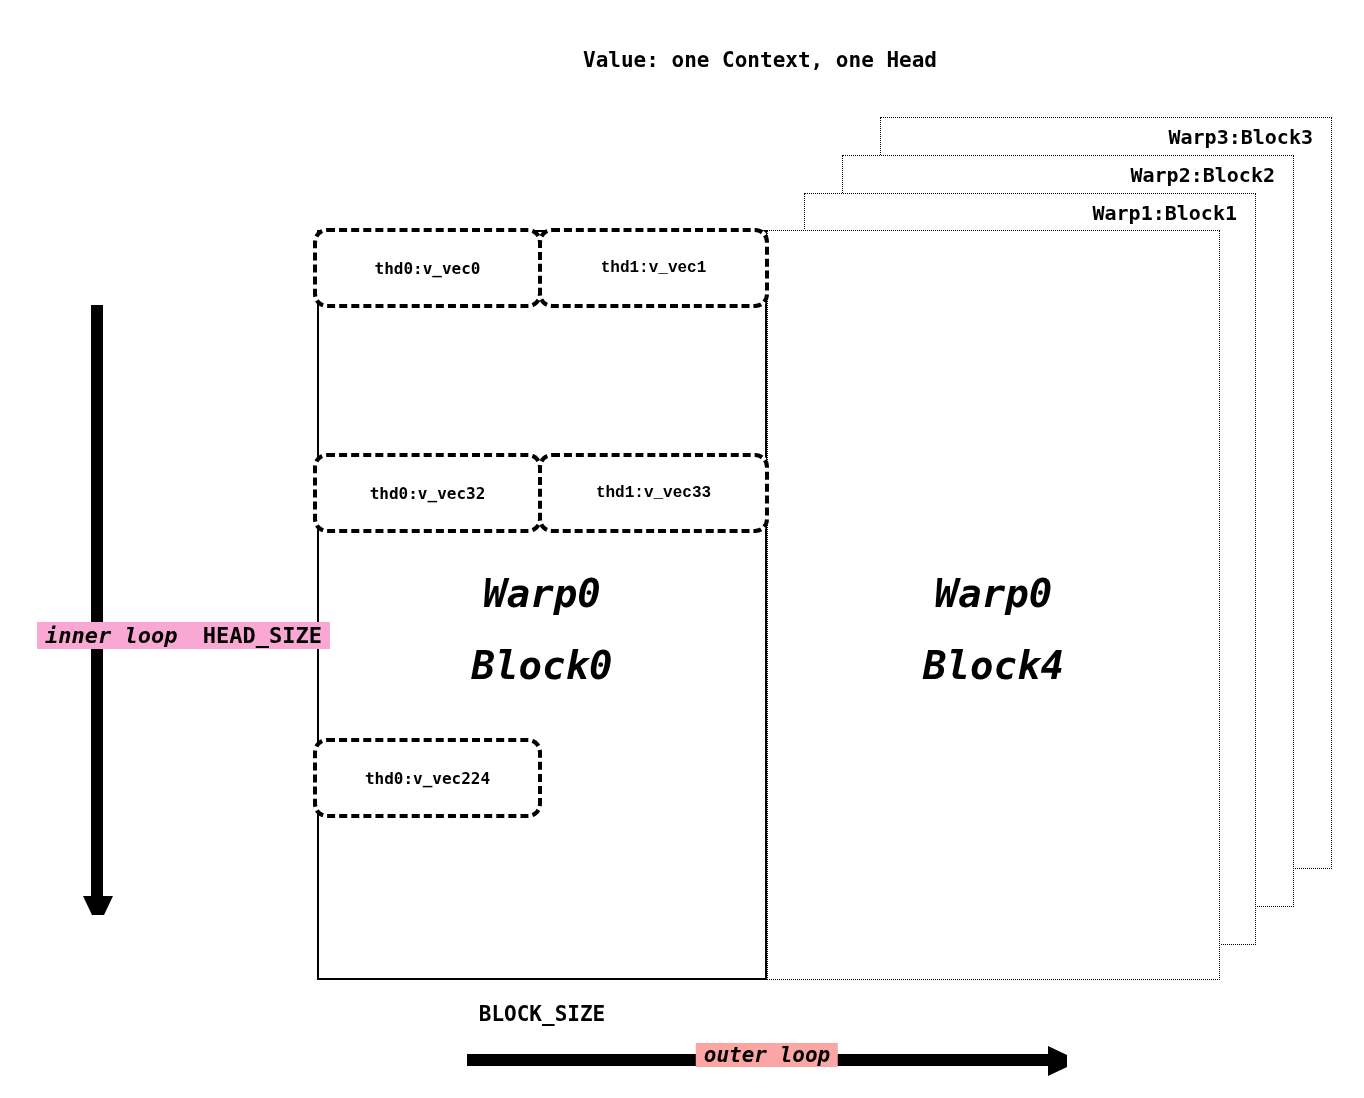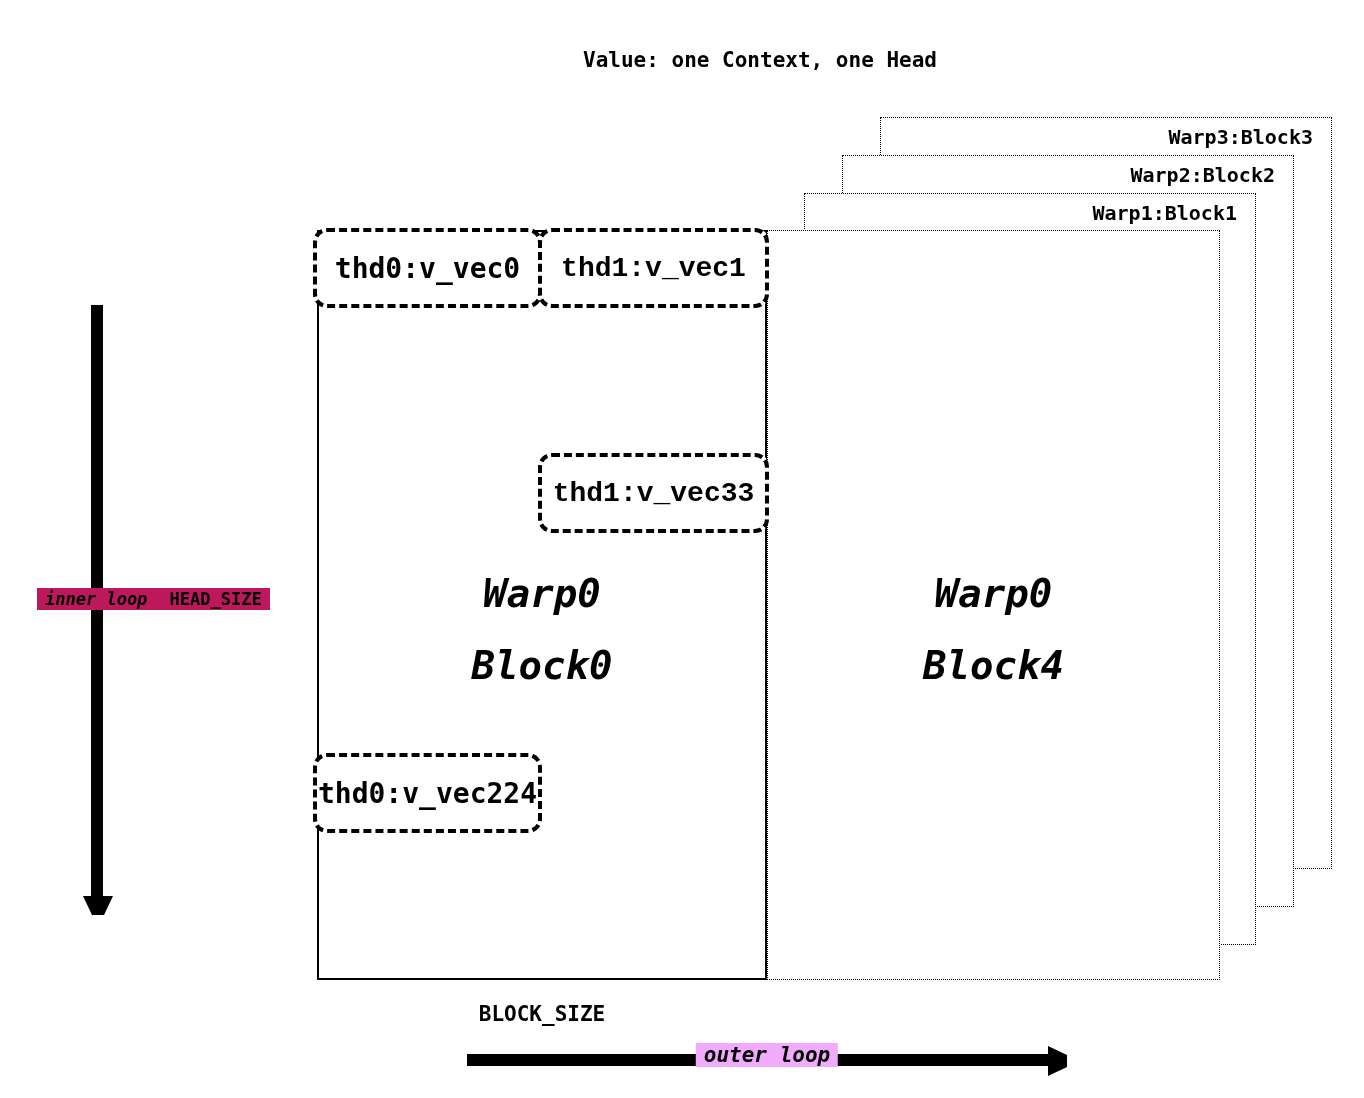--- a/index.html
+++ b/index.html
@@ -66,29 +66,29 @@
 
   
   .vec-box {
     height: 80px;
     border: 4px dashed #000;
     border-radius: 14px;
     background: #ffffff;
     display: flex;
     align-items: center;
     justify-content: center;
-    font-size: 28px;
+    font-size: 16px;
     font-weight: bold;
     white-space: nowrap;
   }
   .vl { left: 301px; width: 229px; }
   .vr { left: 526px; width: 231px; font-family: Liberation Mono, monospace; }
   .row0 { top: 216px; }
   .row1 { top: 441px; }
-  .row2 { top: 741px; }
+  .row2 { top: 726px; }
 
   
   .vline {
     left: 79px; top: 293px;
     width: 2px; height: 592px;
     background: #000;
   }
   .arrow-down {
     left: 71px; top: 884px;
     width: 0; height: 0;
@@ -103,43 +103,43 @@
   }
   .arrow-right {
     left: 1036px; top: 1034px;
     width: 0; height: 0;
     border-top: 9px solid transparent;
     border-bottom: 9px solid transparent;
     border-left: 19px solid #000;
   }
 
   .inner-loop-label {
-    left: 25px; top: 576px;
-    font-size: 17px;
-    font-weight: bold;
-    white-space: nowrap;
-    background: #be185d;
+    left: 25px; top: 610px;
+    font-size: 22px;
+    font-weight: bold;
+    white-space: nowrap;
+    background: #f9a8d4;
     padding: 1px 2px;
   }
   .inner-loop-label .it { font-style: italic; }
 
   .block-size-label {
     left: 305px; top: 984px; width: 450px;
     text-align: center;
     font-size: 21px;
     font-weight: bold;
   }
 
   .outer-loop-label {
     left: 755px; top: 1031px;
     transform: translateX(-50%);
     font-size: 21px;
     font-weight: bold;
     font-style: italic;
-    background: #f0abfc;
+    background: #fca5a5;
     padding: 0 8px;
     white-space: nowrap;
   }
 </style>
 </head>
 <body>
 
 <div id="canvas">
 
   <div class="abs title">Value: one Context, one Head</div>
@@ -158,20 +158,23 @@
 
   <div class="abs main-block"></div>
 
   <div class="abs vec-box vl row0">
     <span>thd0:v_vec0</span>
   </div>
   <div class="abs vec-box vr row0">
     <span>thd1:v_vec1</span>
   </div>
 
+  <div class="abs vec-box vl row1">
+    <span>thd0:v_vec32</span>
+  </div>
   <div class="abs vec-box vr row1">
     <span>thd1:v_vec33</span>
   </div>
 
   <div class="abs vec-box vl row2">
     <span>thd0:v_vec224</span>
   </div>
 
   <div class="abs block-title main-title">
     <div>Warp0</div>

